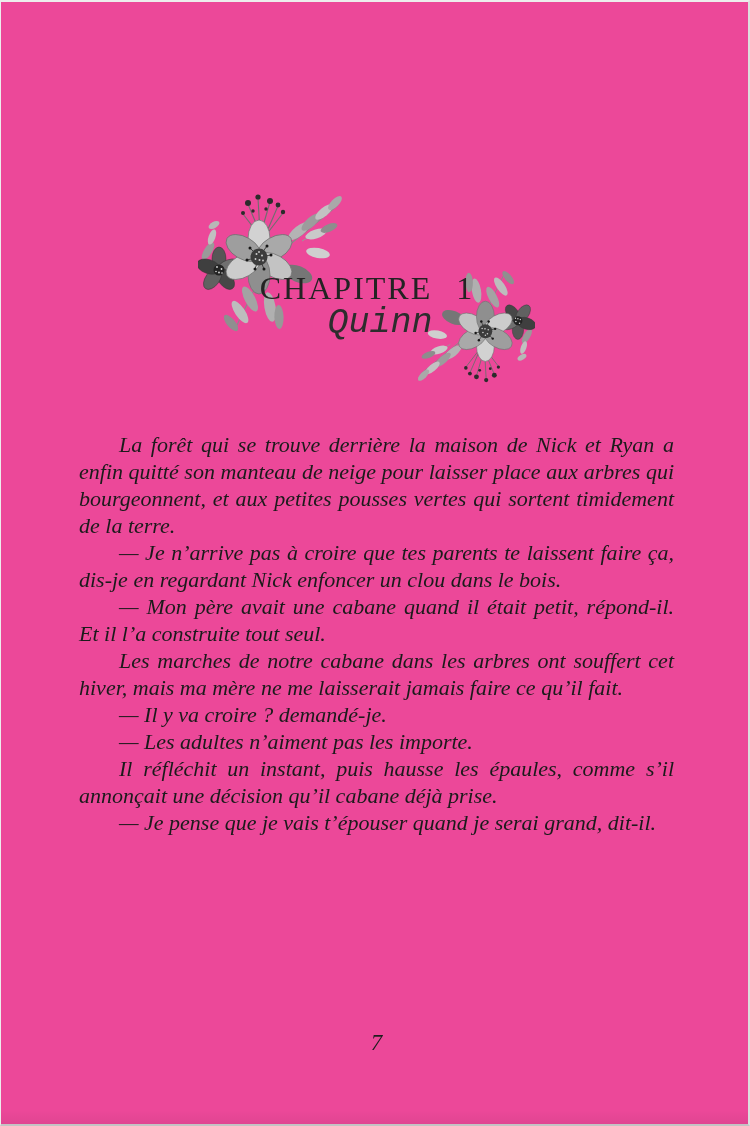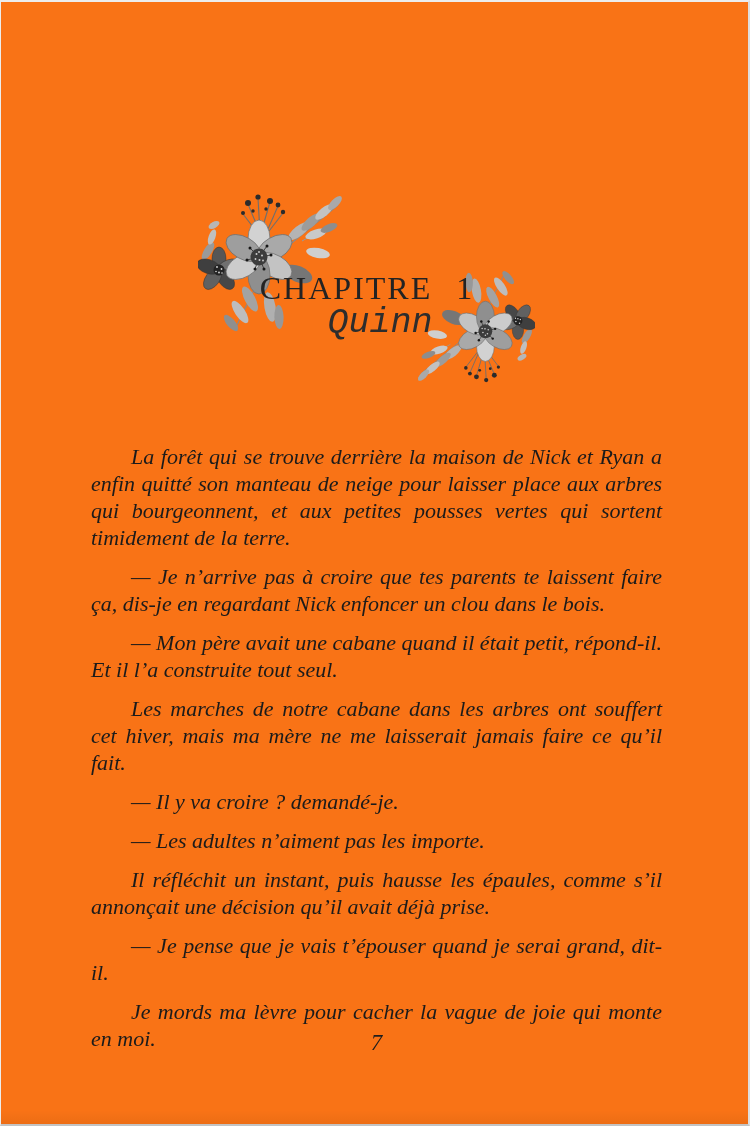--- a/index.html
+++ b/index.html
@@ -5,21 +5,21 @@
   html, body {
     margin: 0;
     padding: 0;
     background: #ffffff;
   }
   .page {
     position: relative;
     width: 750px;
     height: 1126px;
     box-sizing: border-box;
-    background: #f97316;
+    background: #ec4899;
     border-top: 2px solid #ededed;
     border-left: 1px solid #ededed;
     border-right: 2px solid #dedede;
     border-bottom: 2px solid #c3c3c3;
     overflow: hidden;
     font-family: "Liberation Serif", serif;
   }
   .page::after { 
     content: "";
     position: absolute;
@@ -69,21 +69,21 @@
     top: 429px;
     width: 595px;
     font-family: "Liberation Serif", serif;
     font-style: italic;
     font-size: 22px;
     line-height: 27px;
     color: #1b1b1b;
     text-align: justify;
   }
   .body-text p {
-    margin: 12px;
+    margin: 0;
     padding: 0;
     text-indent: 40px;
   }
 
   
   .page-number {
     position: absolute;
     top: 1028px;
     left: 78px;
     width: 595px;
@@ -297,22 +297,21 @@
   <h1 class="chapter-title">CHAPITRE 1</h1>
   <div class="chapter-subtitle">Quinn</div>
 
   <main class="body-text">
     <p>La forêt qui se trouve derrière la maison de Nick et Ryan a enfin quitté son manteau de neige pour laisser place aux arbres qui bourgeonnent, et aux petites pousses vertes qui sortent timidement de la terre.</p>
     <p>— Je n’arrive pas à croire que tes parents te laissent faire ça, dis-je en regardant Nick enfoncer un clou dans le bois.</p>
     <p>— Mon père avait une cabane quand il était petit, répond-il. Et il l’a construite tout seul.</p>
     <p>Les marches de notre cabane dans les arbres ont souffert cet hiver, mais ma mère ne me laisserait jamais faire ce qu’il fait.</p>
     <p>— Il y va croire ? demandé-je.</p>
     <p>— Les adultes n’aiment pas les importe.</p>
-    <p>Il réfléchit un instant, puis hausse les épaules, comme s’il annonçait une décision qu’il avait déjà prise.</p>
+    <p>Il réfléchit un instant, puis hausse les épaules, comme s’il annonçait une décision qu’il cabane déjà prise.</p>
     <p>— Je pense que je vais t’épouser quand je serai grand, dit-il.</p>
-    <p>Je mords ma lèvre pour cacher la vague de joie qui monte en moi.</p>
   </main>
 
   <footer>
     <div class="page-number">7</div>
   </footer>
 
 </div>
 
 </body></html>

